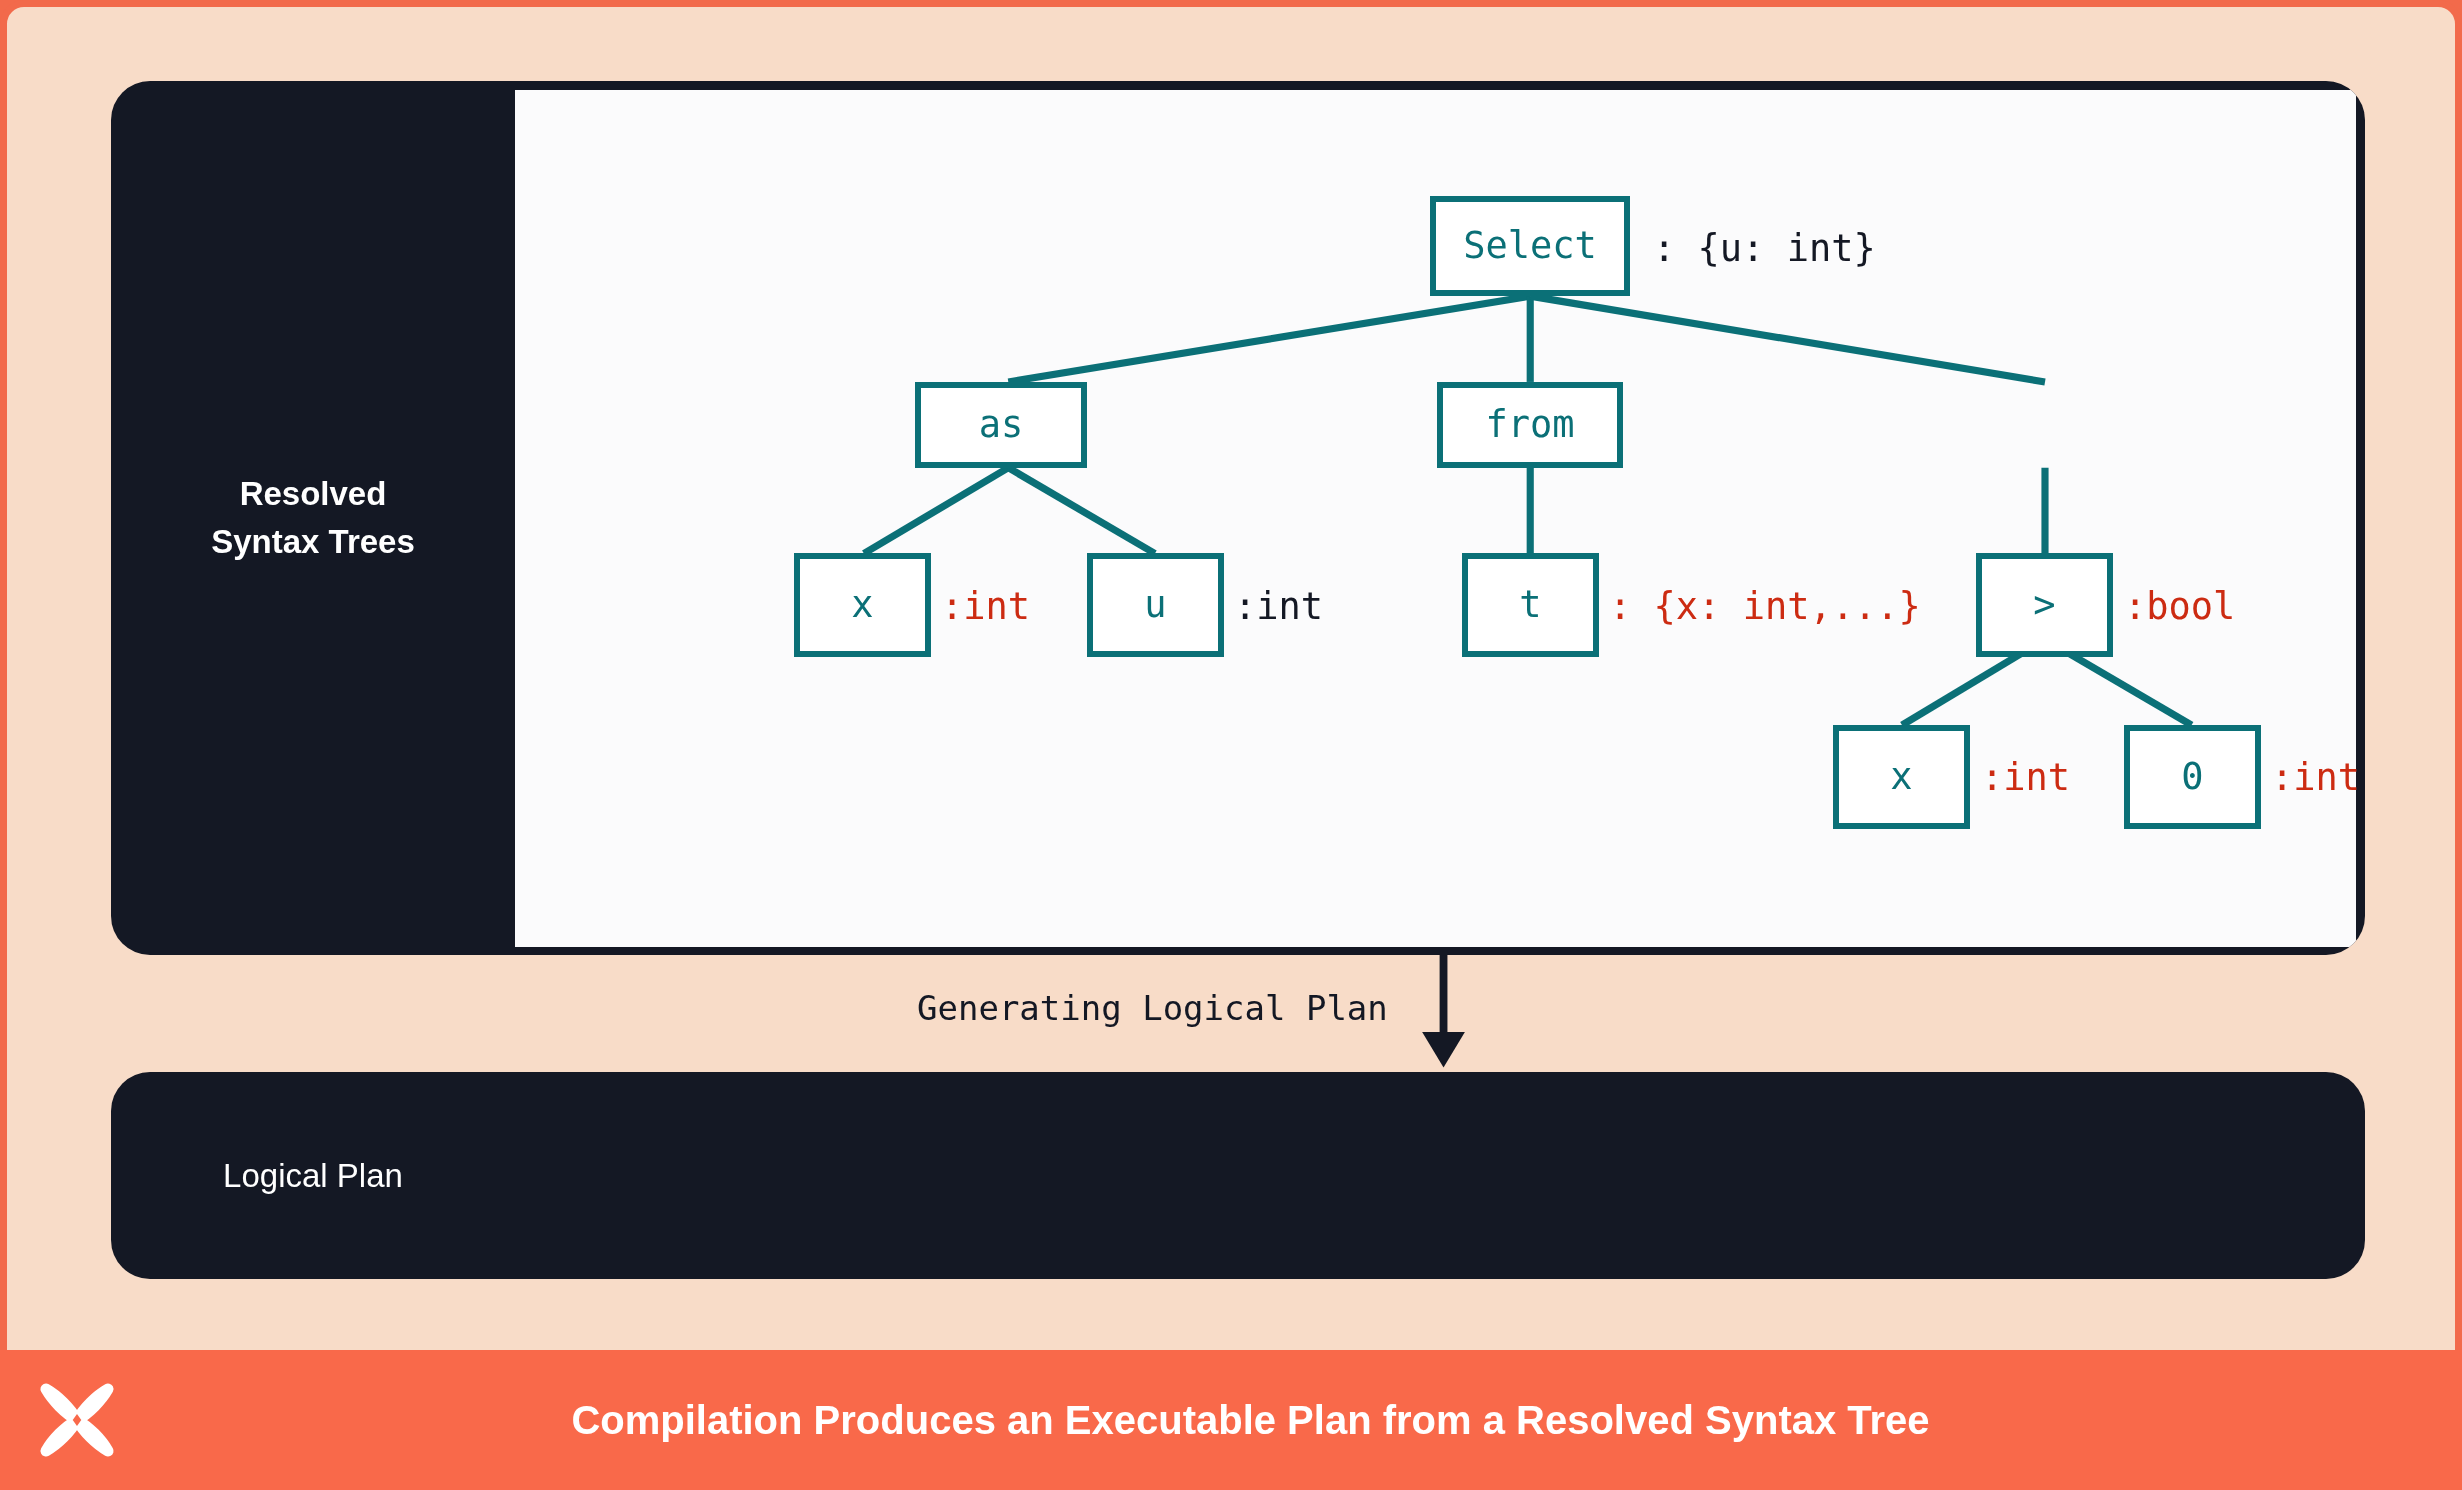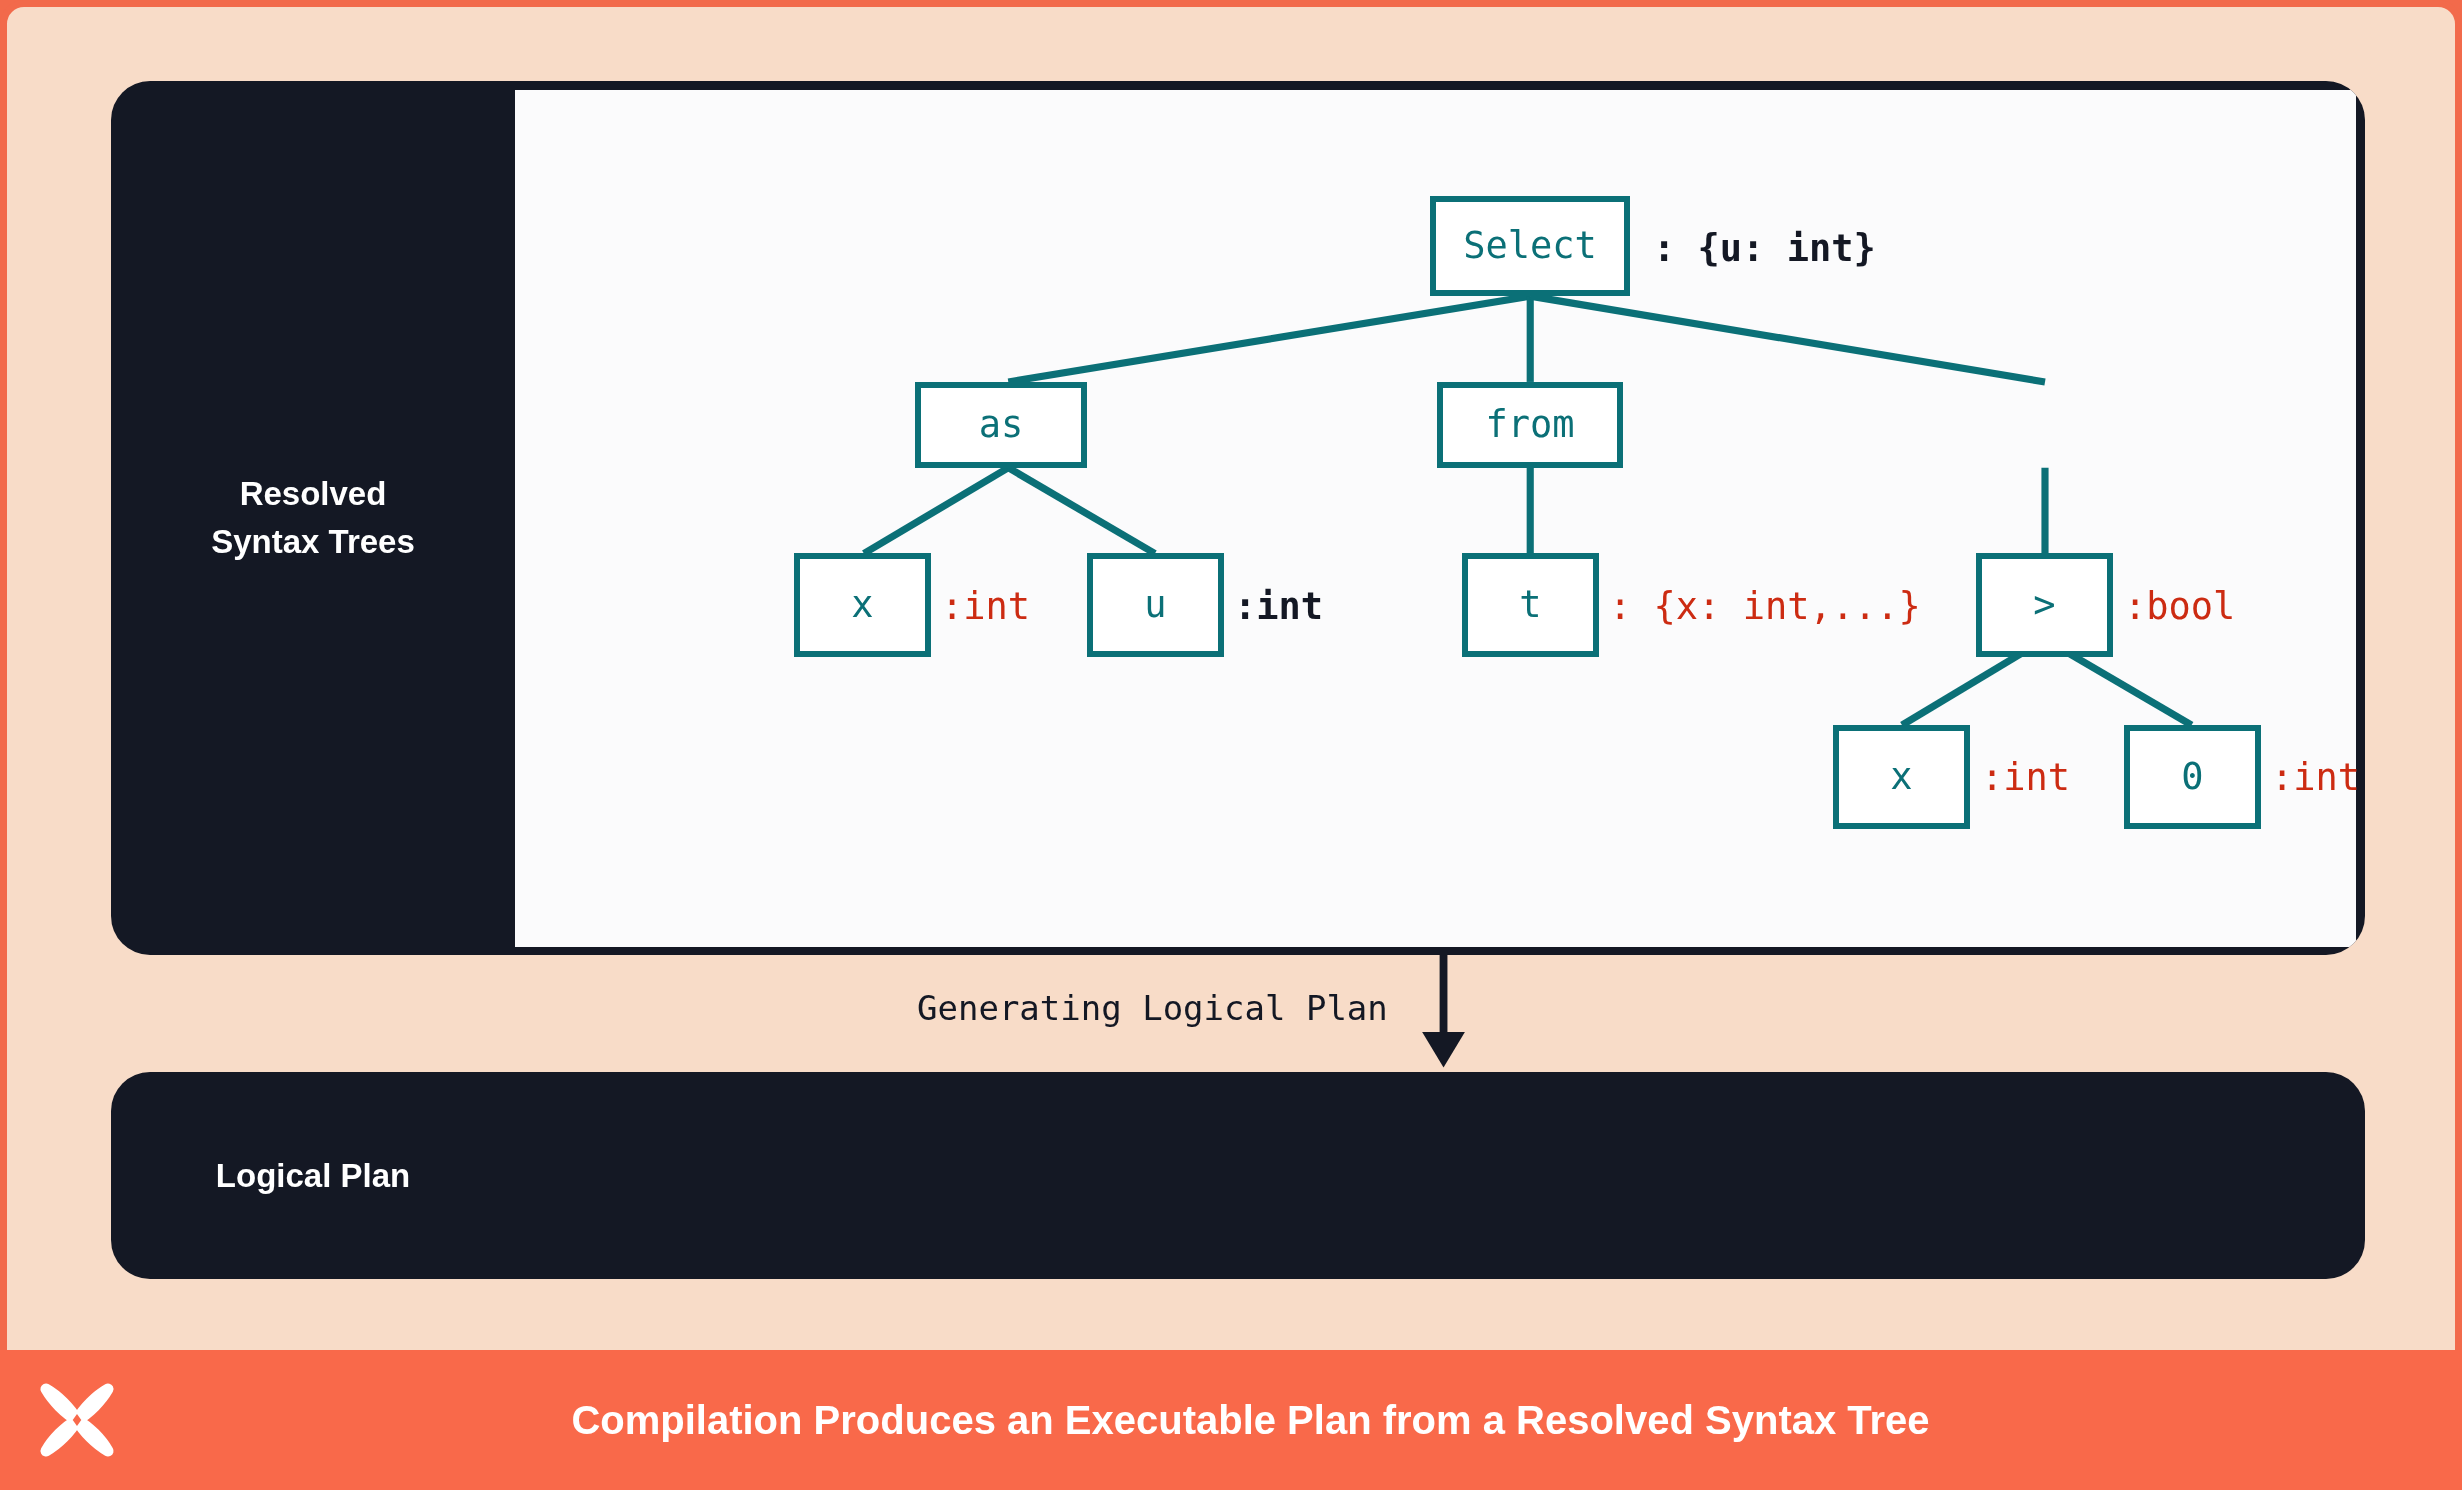--- a/index.html
+++ b/index.html
@@ -48,21 +48,21 @@
   }
   .ann{
     position:absolute;
     font-family:"DejaVu Sans Mono", monospace;
     font-size:37px;
     white-space:pre;
     z-index:3;
     line-height:1;
   }
   .ann.red{color:#cc2b12;}
-  .ann.dark{color:#141824;font-weight:bold;}
+  .ann.dark{color:#141824;}
 
   .edges{position:absolute;left:0;top:0;width:1841px;height:857px;z-index:1;}
 
   
   .connector{
     position:absolute;left:120px;top:948px;width:2254px;height:114px;
   }
   .conn-label{
     position:absolute;left:790px;top:33px;
     font-family:"DejaVu Sans Mono", monospace;
@@ -70,21 +70,21 @@
   }
 
   
   .panel-bot{
     position:absolute;left:104px;top:1065px;width:2254px;height:207px;
     background:#141824;border-radius:39px;overflow:hidden;
   }
   .panel-bot .side-label{
     position:absolute;left:0;top:0;width:404px;height:100%;
     display:flex;align-items:center;justify-content:center;
-    color:#ffffff;font-weight:bold;font-size:33px;text-align:right;
+    color:#ffffff;font-weight:normal;font-size:33px;text-align:right;
   }
   .canvas-bot{
     position:absolute;left:404px;top:7.1px;width:1841px;height:193px;
     background:#fbfbfc;
     padding:27px 0 0 172px;box-sizing:border-box;
   }
   .plan-line{
     font-family:"DejaVu Sans Mono", monospace;
     font-size:36px;color:#141824;line-height:1.33;white-space:pre;
   }

